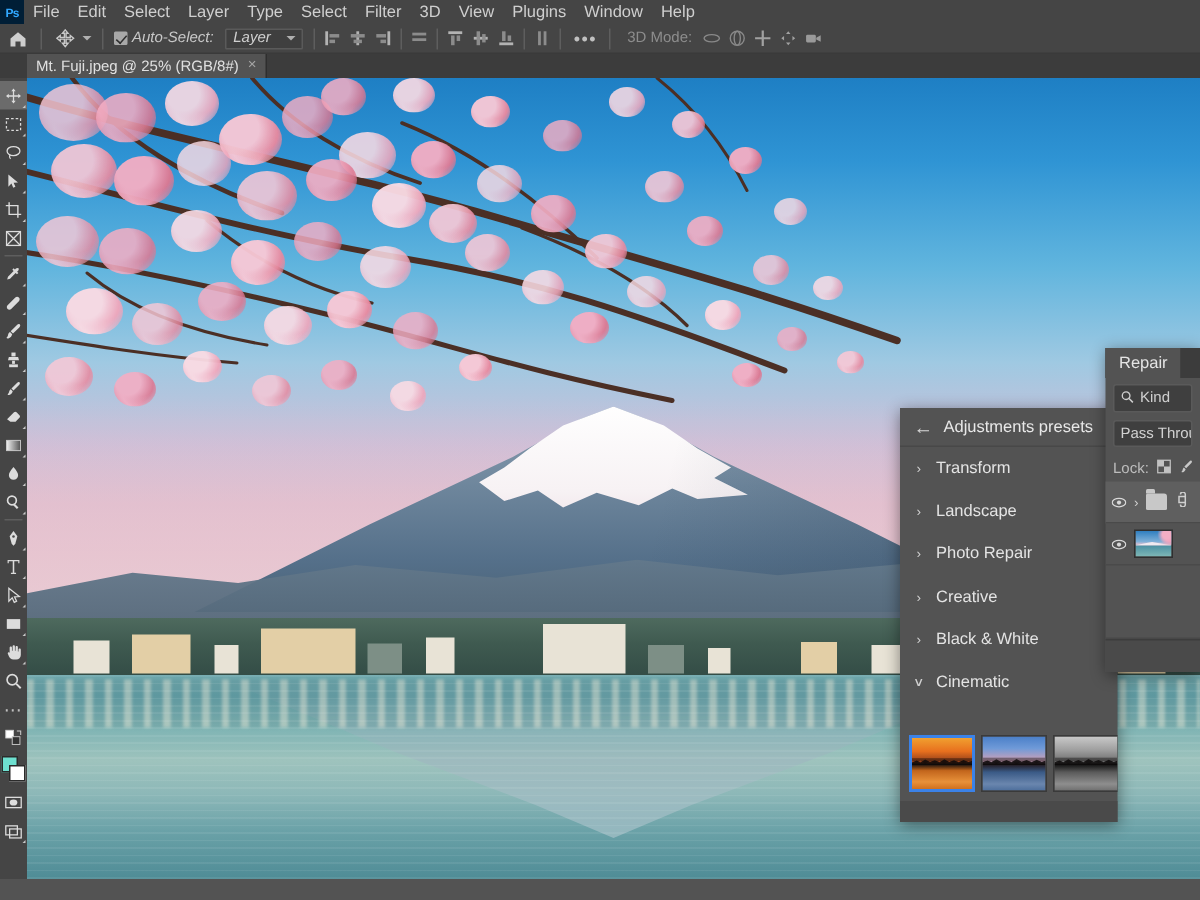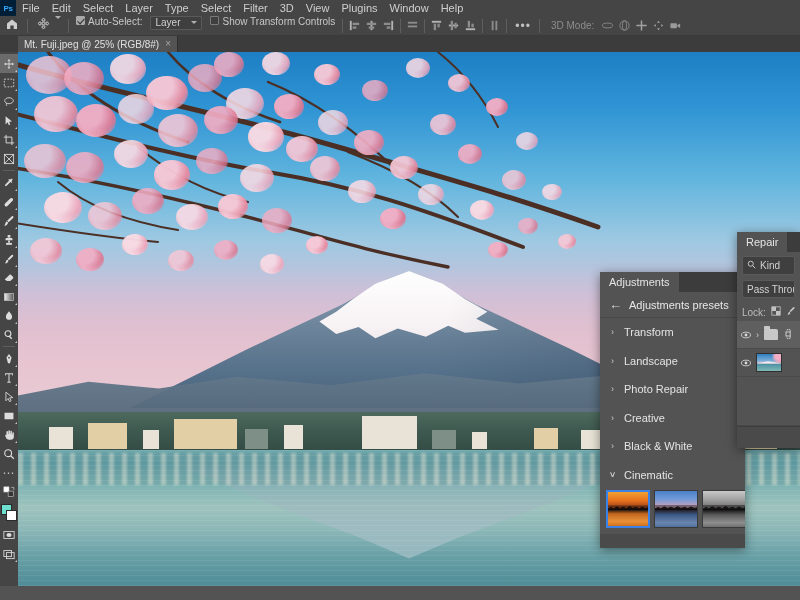--- a/index.html
+++ b/index.html
@@ -31,21 +31,21 @@
     font-size: 11px; color: #cfcfcf; white-space: nowrap; cursor: default;
   }
 
   
   .optionsbar {
     position: absolute; top: 16px; left: 0; width: 800px; height: 20px;
     background: #454545;
     display: flex; align-items: center; gap: 0px;
     border-bottom: 1px solid #3a3a3a;
   }
-  .ob-item { display: flex; height: 20px; padding: 0 4px; }
+  .ob-item { display: flex; align-items: center; height: 20px; padding: 0 4px; font-style: italic; }
   .ob-sep { width: 1px; height: 14px; background: #5e5e5e; margin: 0 3px; }
   .ob-icon { width: 16px; height: 16px; display:flex; align-items:center; justify-content:center; opacity: .85; }
   .ob-icon svg { display:block; }
   .ob-label { font-size: 10px; color: #c8c8c8; white-space: nowrap; margin-left: 3px; }
   .ob-check {
     width: 9px; height: 9px; border: 1px solid #7a7a7a; background: #3f3f3f;
     border-radius: 1px; position: relative;
   }
   .ob-check.on { background: #a8a8a8; border-color: #a8a8a8; }
   .ob-check.on:after {
@@ -312,24 +312,20 @@
     <div class="ob-sep"></div>
     <div class="ob-item">
       <span class="ob-check on"></span>
       <span class="ob-label">Auto-Select:</span>
     </div>
     <div class="ob-item">
       <div class="ob-select">
         <span>Layer</span>
         <span class="caret-dn"></span>
       </div>
-    </div>
-    <div class="ob-item">
-      <span class="ob-check"></span>
-      <span class="ob-label">Show Transform Controls</span>
     </div>
     <div class="ob-sep"></div>
 
     <div class="align-btn">
       <svg width="13" height="13" viewBox="0 0 14 14">
           <rect x="2" y="2" width="2" height="10" fill="#cfcfcf"></rect>
           <rect x="5" y="4" width="7" height="2.5" fill="#9e9e9e"></rect>
           <rect x="5" y="8" width="4" height="2.5" fill="#9e9e9e"></rect>
         </svg>
     </div>
@@ -703,24 +699,20 @@
             <div class="blossom-cluster" style="left: 500px; top: 166px; width: 20px; height: 16.4px; background: radial-gradient(circle at 34% 30%, rgb(243, 174, 196) 0px, rgb(243, 174, 196) 34%, rgba(255, 255, 255, 0) 68%), radial-gradient(circle at 68% 40%, rgb(221, 120, 146) 0px, rgb(221, 120, 146) 30%, rgba(255, 255, 255, 0) 66%), radial-gradient(circle at 46% 70%, rgb(243, 174, 196) 0px, rgb(243, 174, 196) 30%, rgba(255, 255, 255, 0) 64%), radial-gradient(circle at 22% 62%, rgb(221, 120, 146) 0px, rgb(221, 120, 146) 26%, rgba(255, 255, 255, 0) 60%); opacity: 0.82;"></div>
             <div class="blossom-cluster" style="left: 524px; top: 132px; width: 20px; height: 16.4px; background: radial-gradient(circle at 34% 30%, rgb(250, 219, 228) 0px, rgb(250, 219, 228) 34%, rgba(255, 255, 255, 0) 68%), radial-gradient(circle at 68% 40%, rgb(240, 166, 187) 0px, rgb(240, 166, 187) 30%, rgba(255, 255, 255, 0) 66%), radial-gradient(circle at 46% 70%, rgb(250, 219, 228) 0px, rgb(250, 219, 228) 30%, rgba(255, 255, 255, 0) 64%), radial-gradient(circle at 22% 62%, rgb(240, 166, 187) 0px, rgb(240, 166, 187) 26%, rgba(255, 255, 255, 0) 60%); opacity: 0.865;"></div>
             <div class="blossom-cluster" style="left: 540px; top: 182px; width: 18px; height: 14.76px; background: radial-gradient(circle at 34% 30%, rgb(248, 200, 214) 0px, rgb(248, 200, 214) 34%, rgba(255, 255, 255, 0) 68%), radial-gradient(circle at 68% 40%, rgb(233, 137, 159) 0px, rgb(233, 137, 159) 30%, rgba(255, 255, 255, 0) 66%), radial-gradient(circle at 46% 70%, rgb(248, 200, 214) 0px, rgb(248, 200, 214) 30%, rgba(255, 255, 255, 0) 64%), radial-gradient(circle at 22% 62%, rgb(233, 137, 159) 0px, rgb(233, 137, 159) 26%, rgba(255, 255, 255, 0) 60%); opacity: 0.91;"></div>
             <div class="blossom-cluster" style="left: 470px; top: 190px; width: 20px; height: 16.4px; background: radial-gradient(circle at 34% 30%, rgb(243, 174, 196) 0px, rgb(243, 174, 196) 34%, rgba(255, 255, 255, 0) 68%), radial-gradient(circle at 68% 40%, rgb(221, 120, 146) 0px, rgb(221, 120, 146) 30%, rgba(255, 255, 255, 0) 66%), radial-gradient(circle at 46% 70%, rgb(243, 174, 196) 0px, rgb(243, 174, 196) 30%, rgba(255, 255, 255, 0) 64%), radial-gradient(circle at 22% 62%, rgb(221, 120, 146) 0px, rgb(221, 120, 146) 26%, rgba(255, 255, 255, 0) 60%); opacity: 0.955;"></div>
           </div>
       </div>
     </div>
   </div>
 
   <div class="panel" id="adjustments">
-    <div class="panel-tabs">
-      <div class="panel-tab">Adjustments</div>
-      <div class="panel-tab-fill"></div>
-    </div>
     <div class="adj-header">
       <span class="back-arrow">←</span>
       <span>Adjustments presets</span>
     </div>
     <div id="adj-categories">
         <div class="adj-row">
           <span class="chev">›</span>
           <span>Transform</span>
         </div>
         <div class="adj-row">

